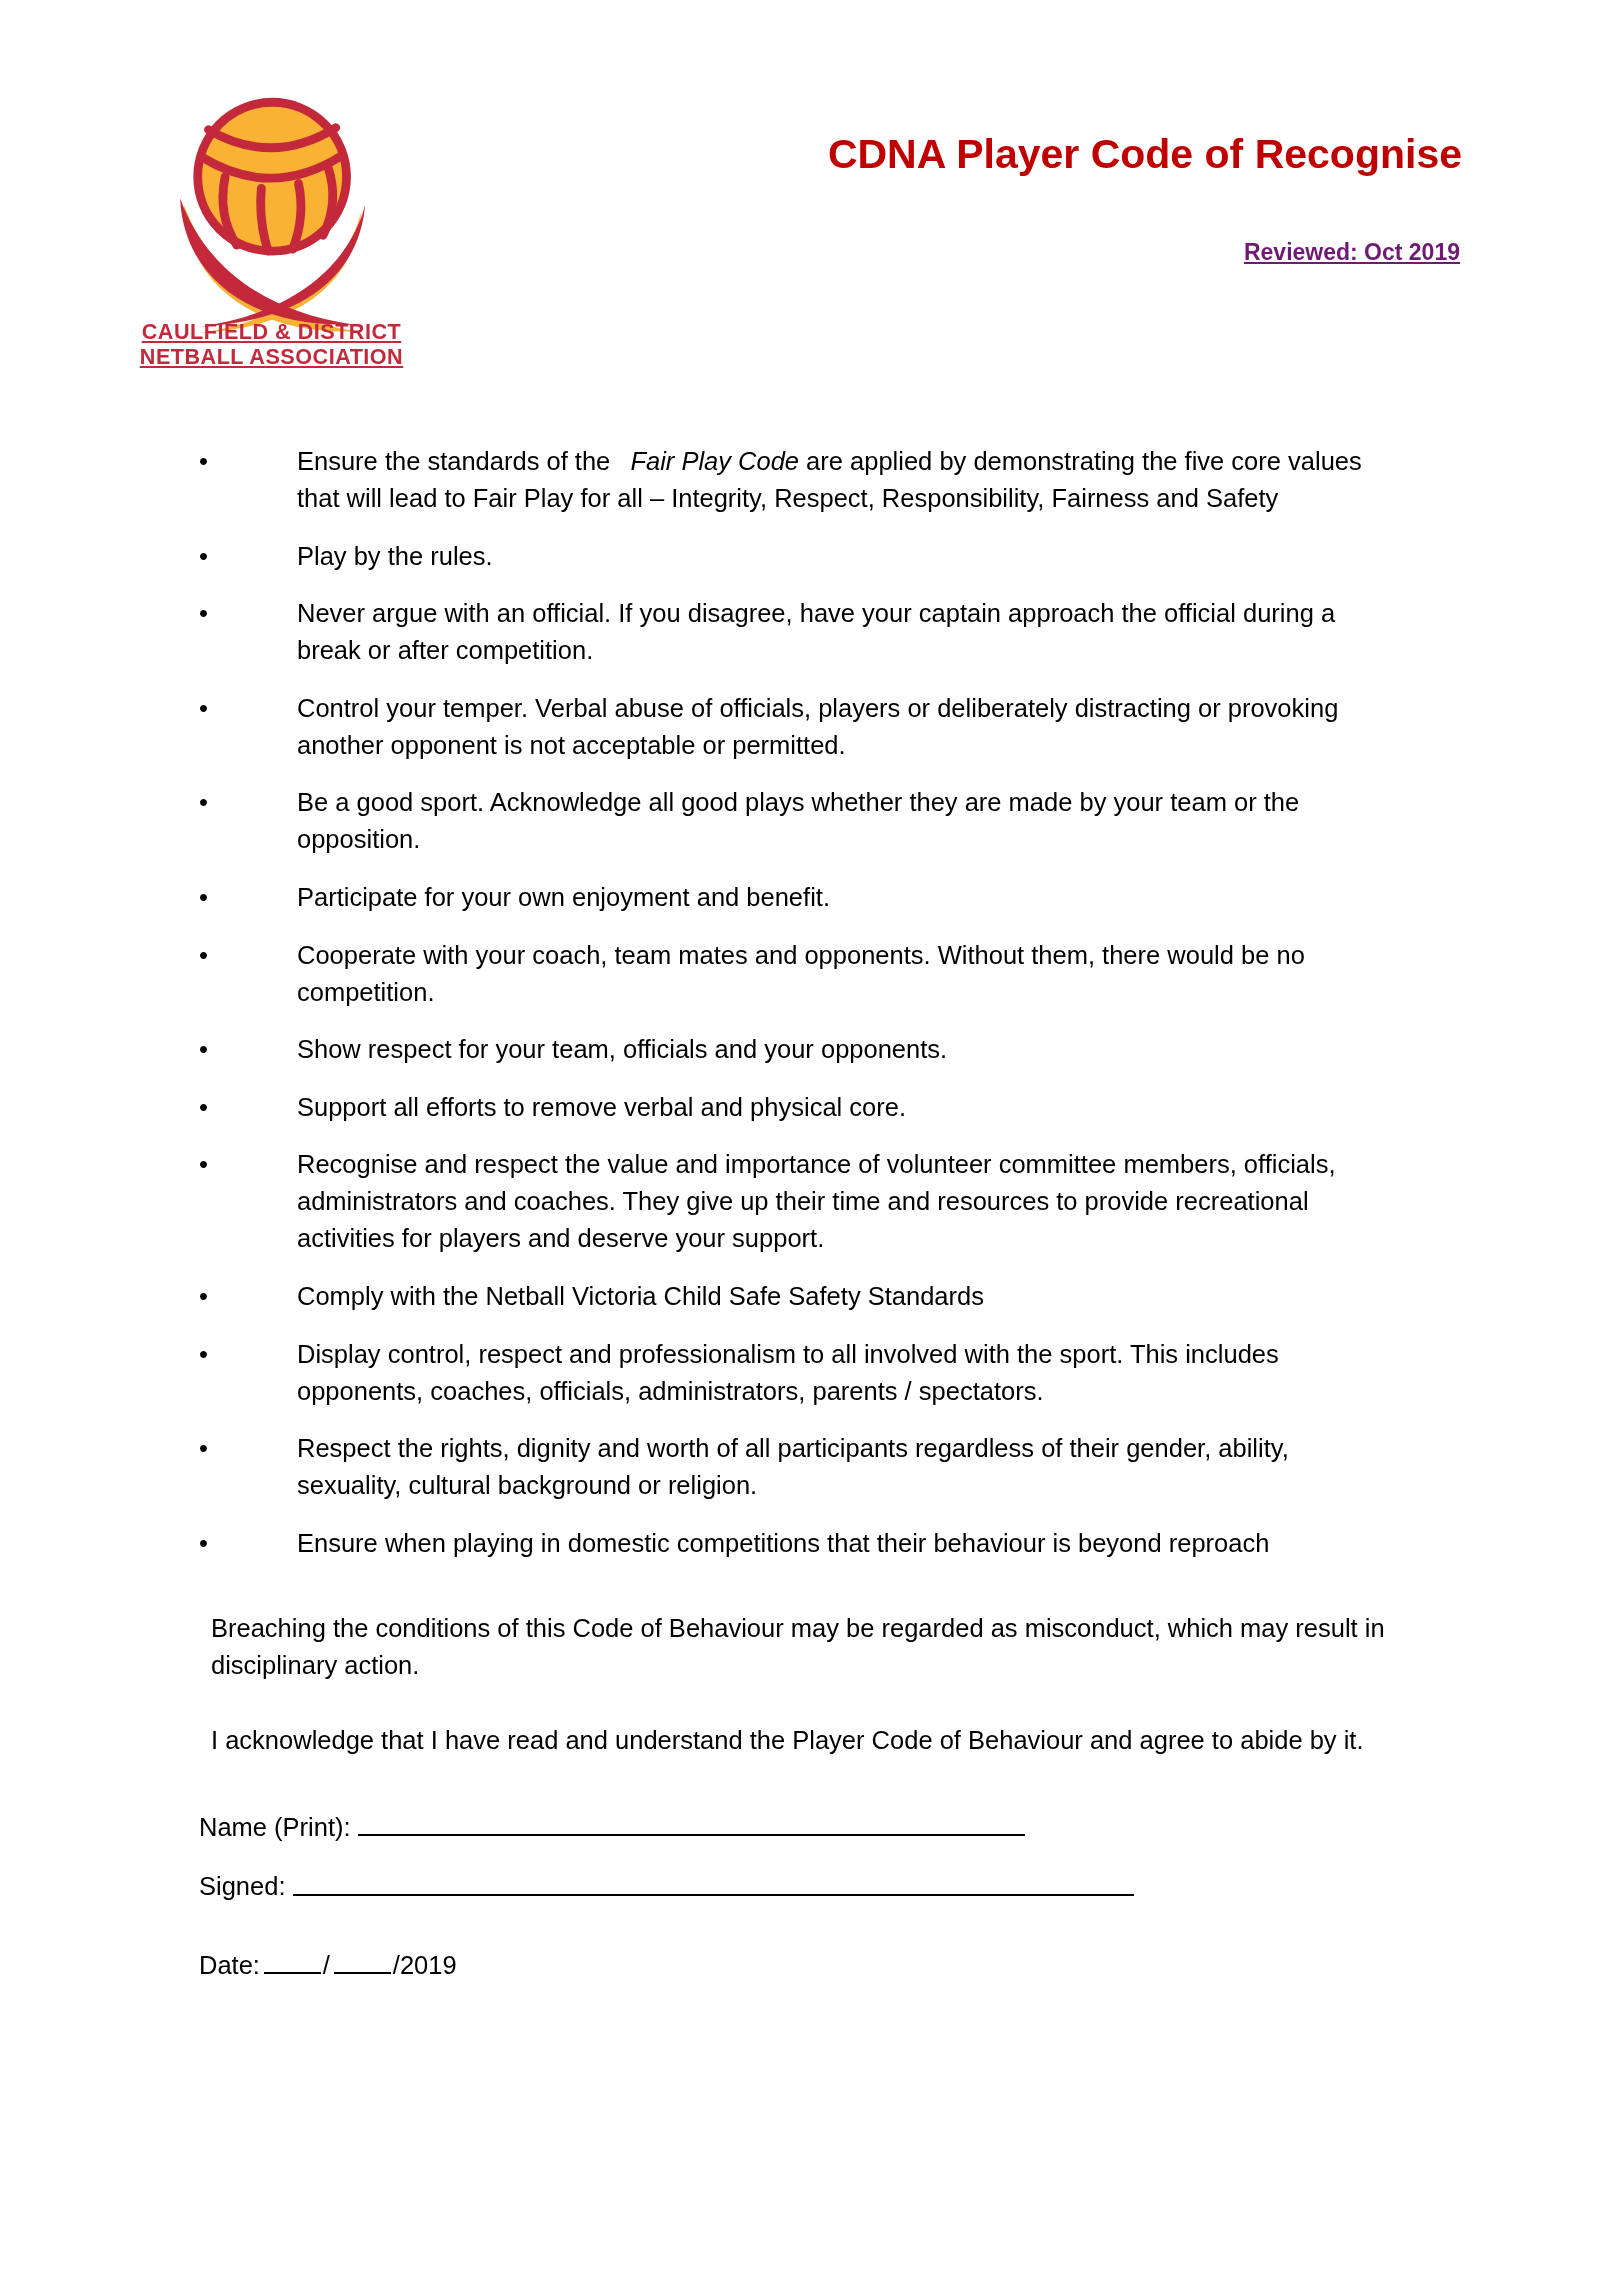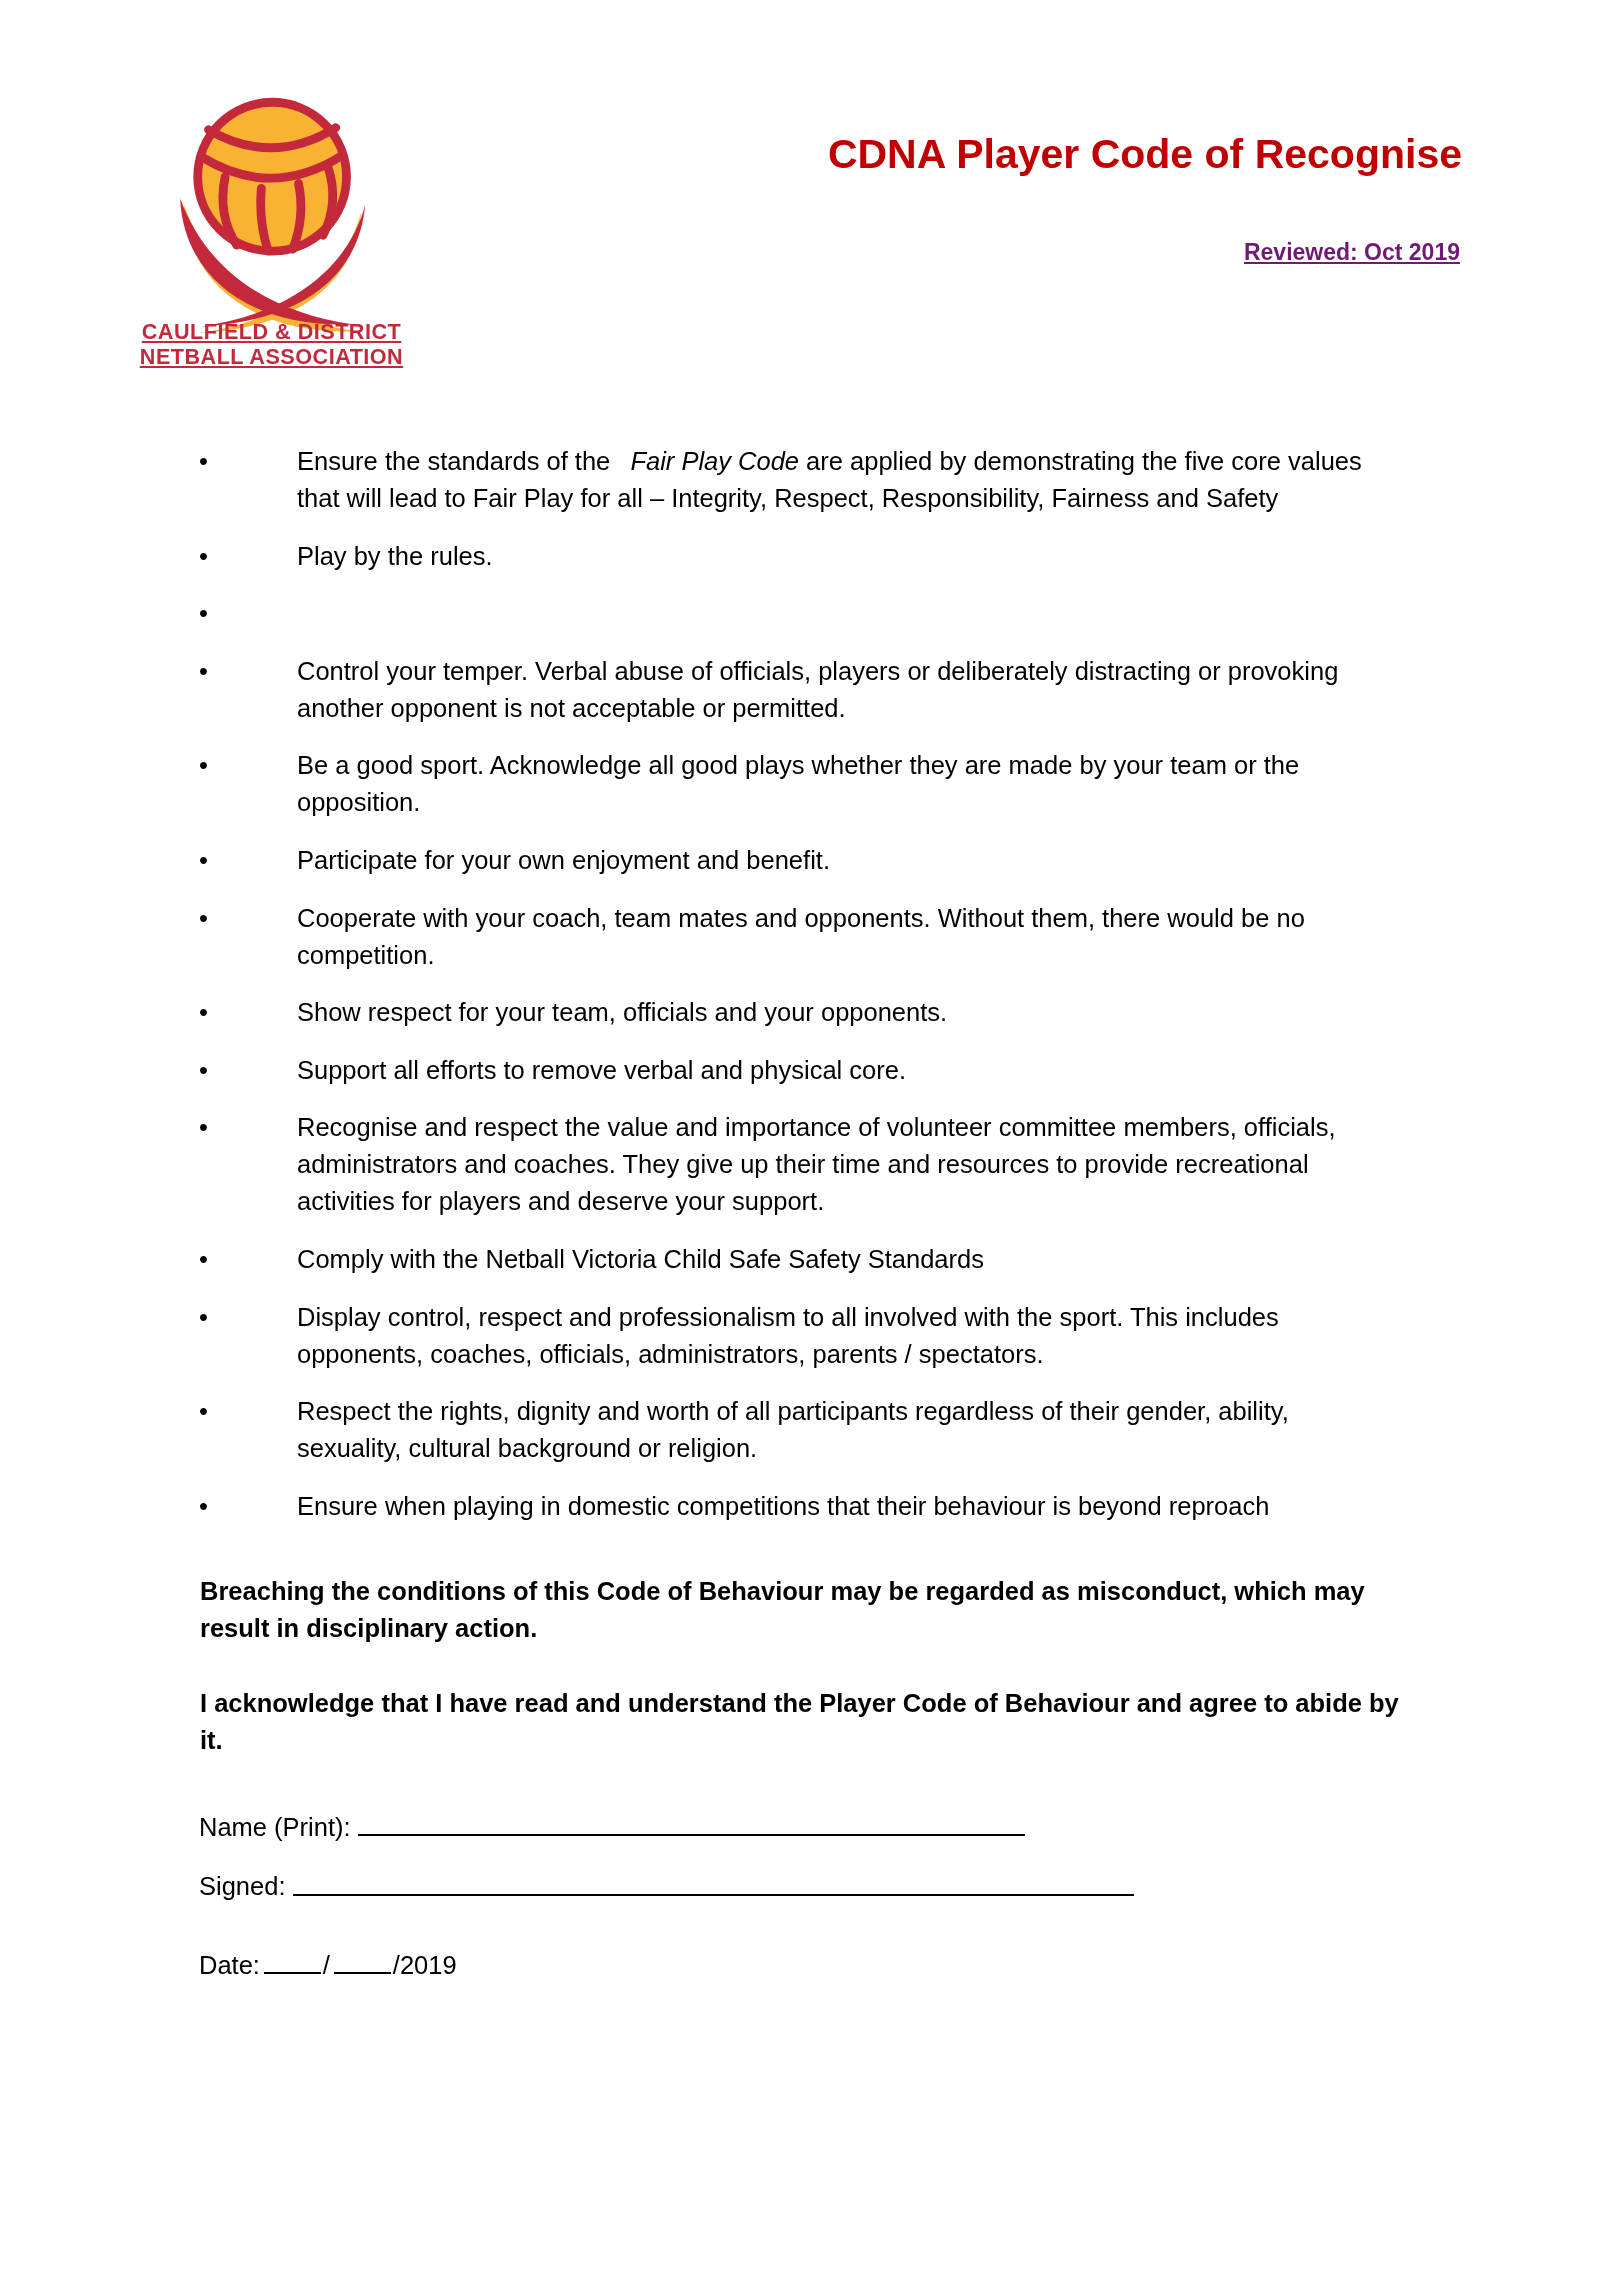--- a/index.html
+++ b/index.html
@@ -36,21 +36,21 @@
   }
   
   .content{
     position:absolute;left:199px;top:443px;width:1237px;
     font-size:25.5px;line-height:37px;
   }
   .li{display:flex;margin-bottom:20.6px;}
   .marker{flex:0 0 98px;}
   .li-text{flex:0 1 auto;max-width:1103px;}
   .it{font-style:italic;margin-left:13px;}
-  .para{max-width:1210px;margin:1px;font-weight:bold;}
+  .para{max-width:1210px;margin:12px;}
   .para-breach{margin-top:48px;}
   .para-ack{margin-top:38px;}
   
   .form-row{margin-top:39px;white-space:nowrap;}
   .form-row.name-row{margin-top:48px;}
   .form-row.signed-row{margin-top:20px;}
   .uline{
     display:inline-block;
     border-bottom:2px solid #000;
     height:27.4px;
@@ -102,20 +102,21 @@
       <div class="li-text"><span>Ensure the standards of the </span><span class="it">Fair Play Code</span><span> are applied by demonstrating the five core values that will lead to Fair Play for all – Integrity, Respect, Responsibility, Fairness and Safety</span></div>
     </div>
 
     <div class="li">
       <span class="marker">•</span>
       <div class="li-text">Play by the rules.</div>
     </div>
 
     <div class="li">
       <span class="marker">•</span>
+      <div class="li-text">Never argue with an official. If you disagree, have your captain approach the official during a break or after competition.</div>
     </div>
 
     <div class="li">
       <span class="marker">•</span>
       <div class="li-text">Control your temper. Verbal abuse of officials, players or deliberately distracting or provoking another opponent is not acceptable or permitted.</div>
     </div>
 
     <div class="li">
       <span class="marker">•</span>
       <div class="li-text">Be a good sport. Acknowledge all good plays whether they are made by your team or the opposition.</div>

